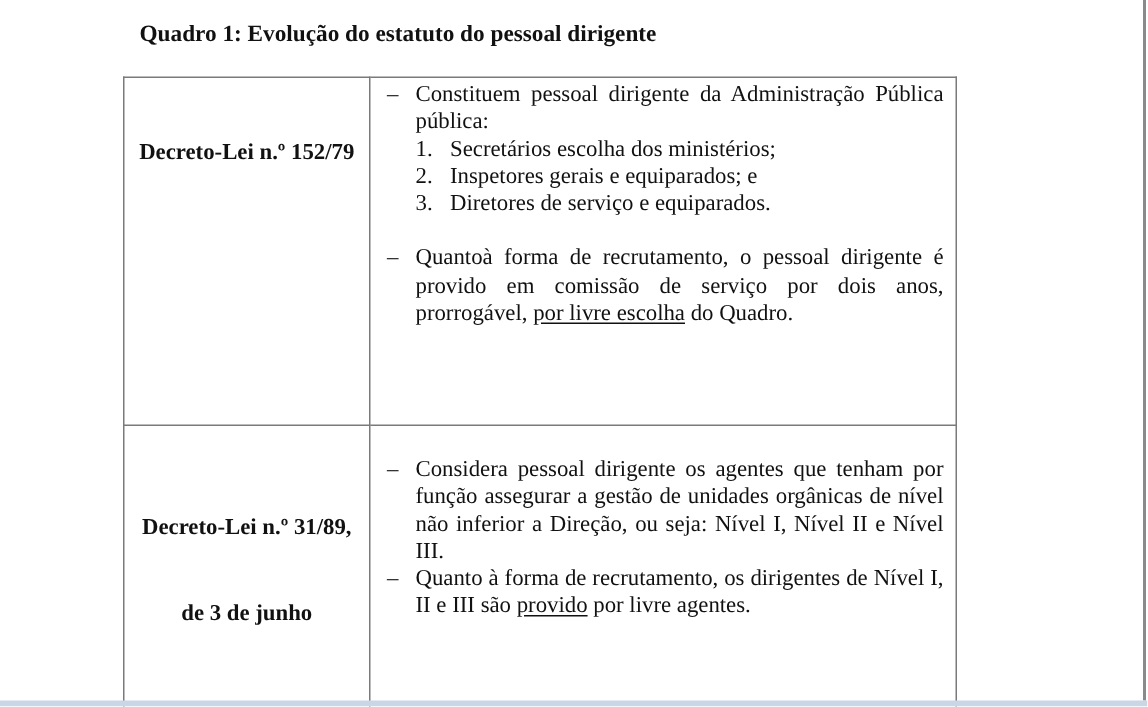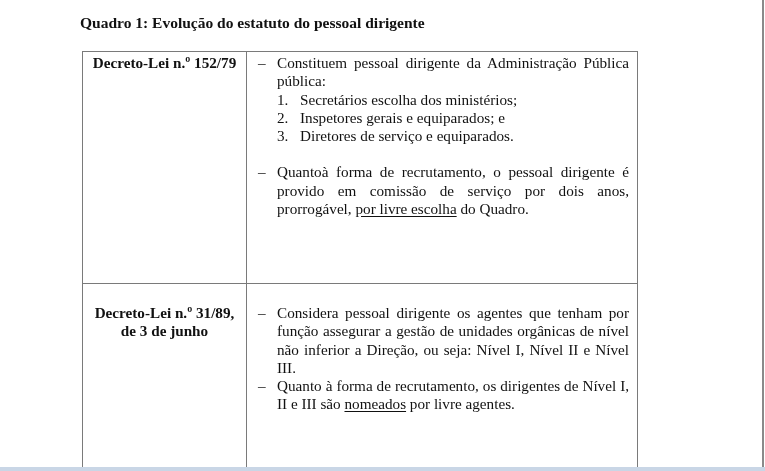--- a/index.html
+++ b/index.html
@@ -31,21 +31,21 @@
     }
     .bottom-bar {
       position: absolute;
       left: 0; top: 467px;
       width: 765px;
       height: 4px;
       background: #c9d6e6;
     }
     .caption {
       position: absolute;
-      left: 80px;
+      left: 93px;
       top: 14px;
       font-size: 15.5px;
       font-weight: bold;
       white-space: nowrap;
     }
     .caption .num {
       font-weight: bold;
     }
     table.quadro {
       position: absolute;
@@ -63,20 +63,21 @@
       line-height: 18.3px;
     }
     td.law {
       width: 163px;
       text-align: center;
       font-weight: bold;
       padding-top: 2px !important;
     }
     td.law .law-inner {
       padding: 0 6px;
+      margin-top: 39px;
     }
     td.content {
       padding: 2px 8px 0 0 !important;
     }
     .row1 td { height: 229px; }
     .row2 td { height: 190px; border-bottom: none !important; }
     .row2 td.law { padding-top: 20px !important; }
     .row2 td.content { padding-top: 20px !important; }
     .bullet {
       position: relative;
@@ -152,21 +153,21 @@
         <div class="law-inner">Decreto-Lei n.º 31/89,</div>
         <div class="law-inner">de 3 de junho</div>
       </td>
       <td class="content">
         <div class="bullet">
           <span class="dash">–</span>
           <span>Considera pessoal dirigente os agentes que tenham por função assegurar a gestão de unidades orgânicas de nível não inferior a Direção, ou seja: Nível I, Nível II e Nível III.</span>
         </div>
         <div class="bullet">
           <span class="dash">–</span>
-          <span>Quanto à forma de recrutamento, os dirigentes de Nível I, II e III são </span><u>nomeados</u><span> por livre agentes.</span>
+          <span>Quanto à forma de recrutamento, os dirigentes de Nível I, II e III são </span><u>provido</u><span> por livre agentes.</span>
         </div>
       </td>
     </tr>
   </tbody>
     </table>
 
 </div>
 
 <div class="page-edge"></div>
 <div class="bottom-bar"></div>

